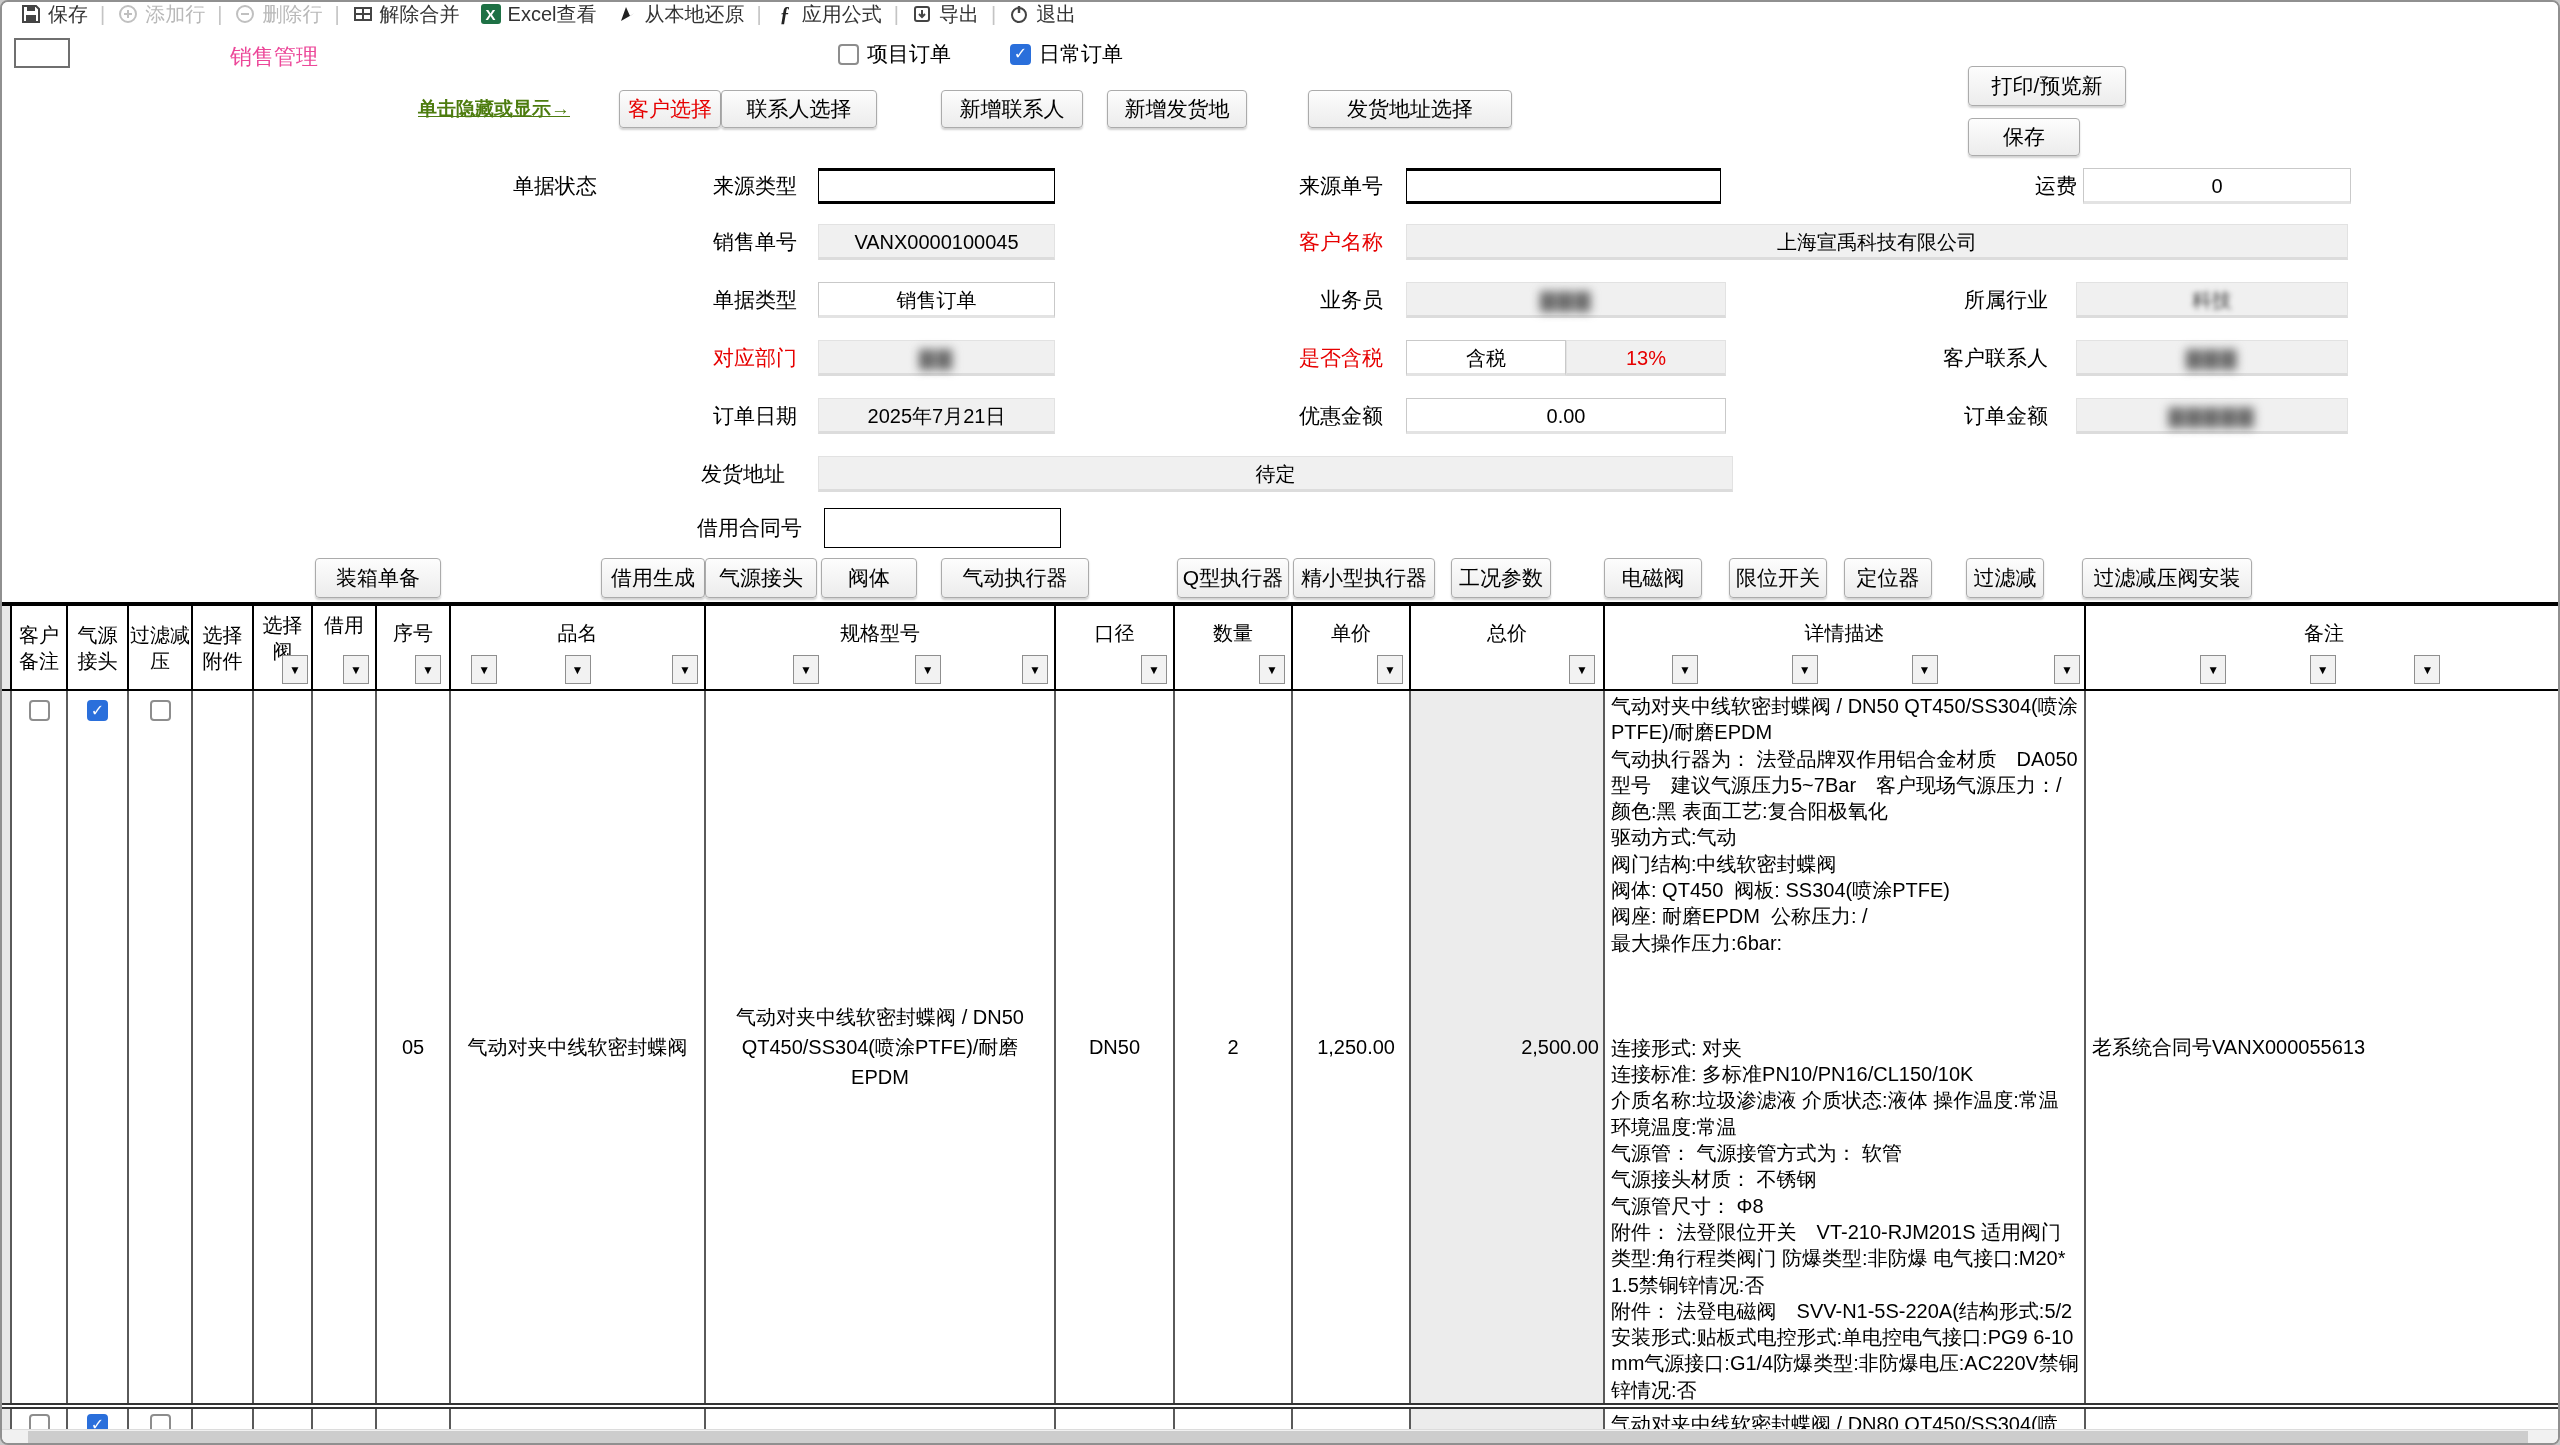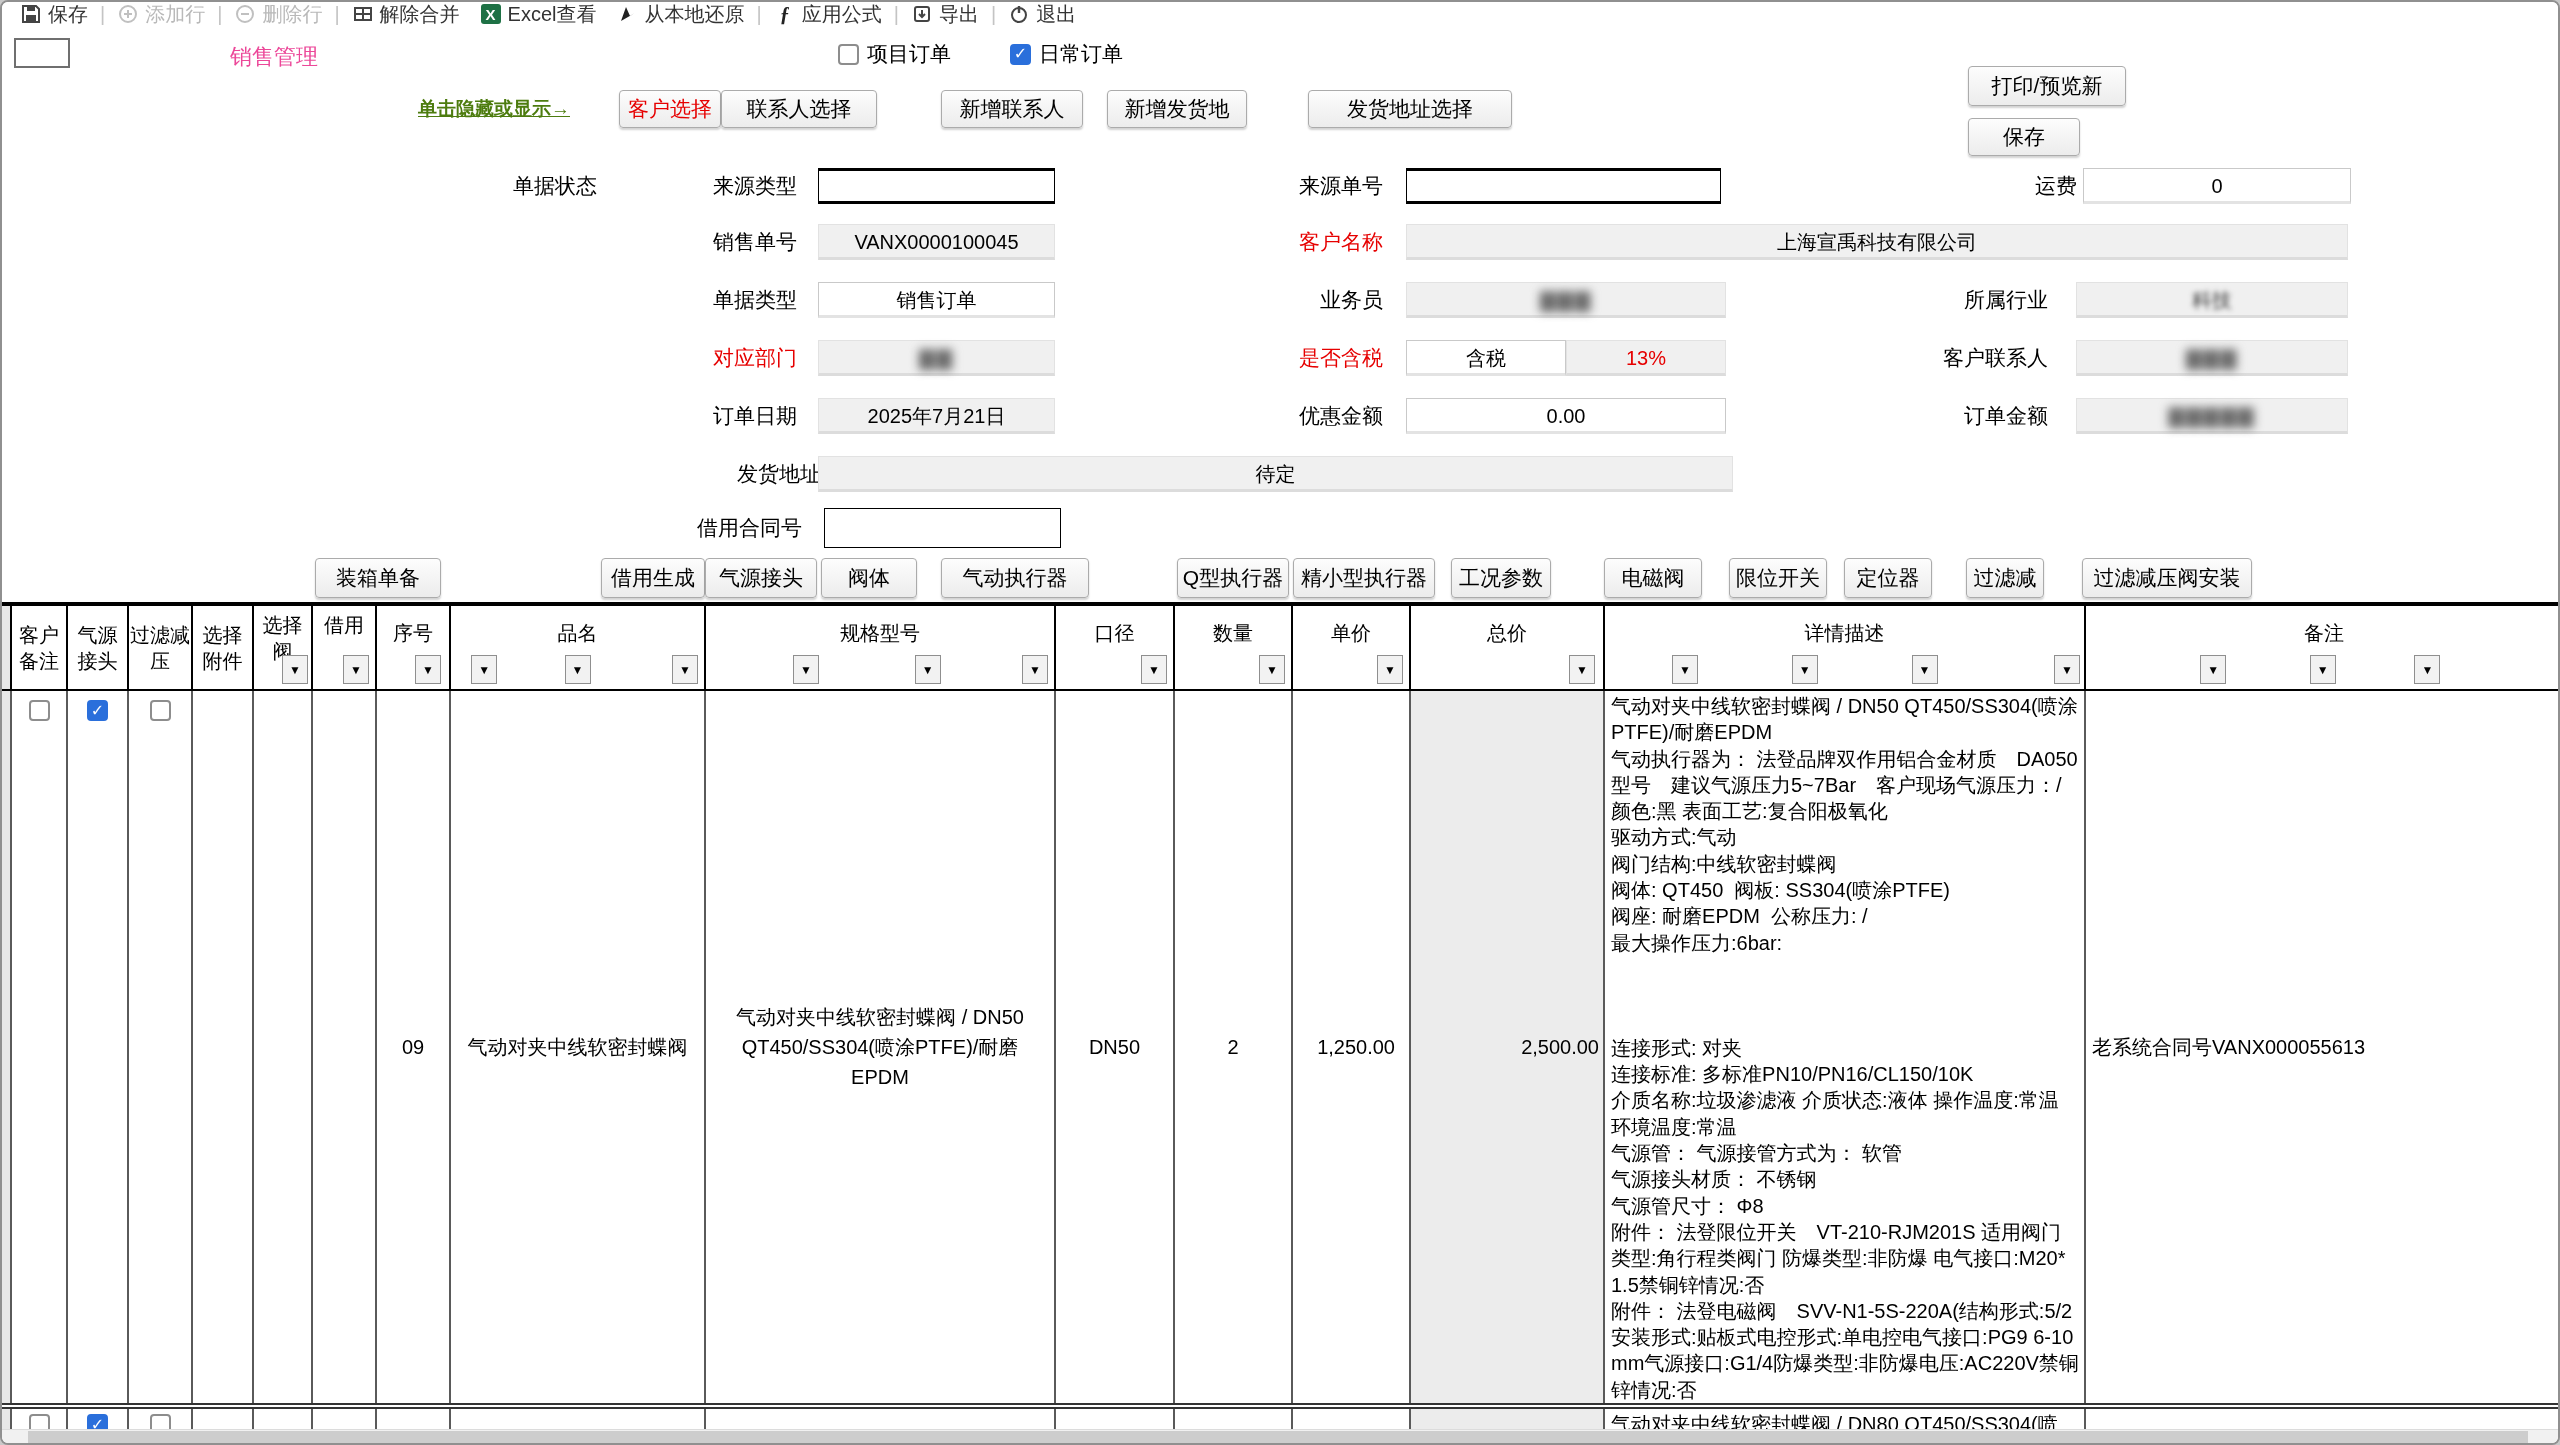--- a/index.html
+++ b/index.html
@@ -220,21 +220,21 @@
     <div class="lbl" style="left:1880px; top:310px; width:166px;">客户联系人</div>
     <div class="fld" style="left:2074px; top:310px; width:272px;"><span class="redacted">▇▇▇</span></div>
 
     <div class="lbl" style="left:620px; top:368px; width:175px;">订单日期</div>
     <div class="fld" style="left:816px; top:368px; width:237px;">2025年7月21日</div>
     <div class="lbl" style="left:1206px; top:368px; width:175px;">优惠金额</div>
     <div class="fld white" style="left:1404px; top:368px; width:320px;">0.00</div>
     <div class="lbl" style="left:1880px; top:368px; width:166px;">订单金额</div>
     <div class="fld" style="left:2074px; top:368px; width:272px;"><span class="redacted">▇▇▇▇▇</span></div>
 
-    <div class="lbl" style="left:644px; top:426px; width:175px;">发货地址</div>
+    <div class="lbl" style="left:608px; top:426px; width:175px;">发货地址</div>
     <div class="fld" style="left:816px; top:426px; width:915px;">待定</div>
 
     <div class="lbl" style="left:600px; top:480px; width:200px;">借用合同号</div>
     <input class="fld thin-dark" style="left: 822px; top: 478px; width: 237px; position: absolute;">
 
     <div class="btn" style="left:313px; top:528px; width:126px; height:40px; line-height:38px;">装箱单备</div>
     <div class="btn" style="left:599px; top:528px; width:104px; height:40px; line-height:38px;">借用生成</div>
     <div class="btn" style="left:703px; top:528px; width:112px; height:40px; line-height:38px;">气源接头</div>
     <div class="btn" style="left:819px; top:528px; width:96px; height:40px; line-height:38px;">阀体</div>
     <div class="btn" style="left:939px; top:528px; width:148px; height:40px; line-height:38px;">气动执行器</div>
@@ -326,21 +326,21 @@
         </div>
       <div class="cell c2 cc">
           <span class="cb on"></span>
         </div>
       <div class="cell c3 cc">
           <span class="cb"></span>
         </div>
       <div class="cell c4"></div>
       <div class="cell c5"></div>
       <div class="cell c6"></div>
-      <div class="cell c7 vcent">09</div>
+      <div class="cell c7 vcent">05</div>
       <div class="cell c8 vcent">气动对夹中线软密封蝶阀</div>
       <div class="cell c9 vcent" style="line-height:30px; padding:0 10px;">气动对夹中线软密封蝶阀 / DN50 QT450/SS304(喷涂PTFE)/耐磨EPDM</div>
       <div class="cell c10 vcent">DN50</div>
       <div class="cell c11 vcent">2</div>
       <div class="cell c12 num" style="padding-right:14px;">1,250.00</div>
       <div class="cell c13 num grey-cell" style="padding-right:4px;">2,500.00</div>
       <div class="cell c14">
           <div class="detail">气动对夹中线软密封蝶阀 / DN50 QT450/SS304(喷涂PTFE)/耐磨EPDM
 气动执行器为： 法登品牌双作用铝合金材质　DA050型号　建议气源压力5~7Bar　客户现场气源压力：/
 颜色:黑 表面工艺:复合阳极氧化

